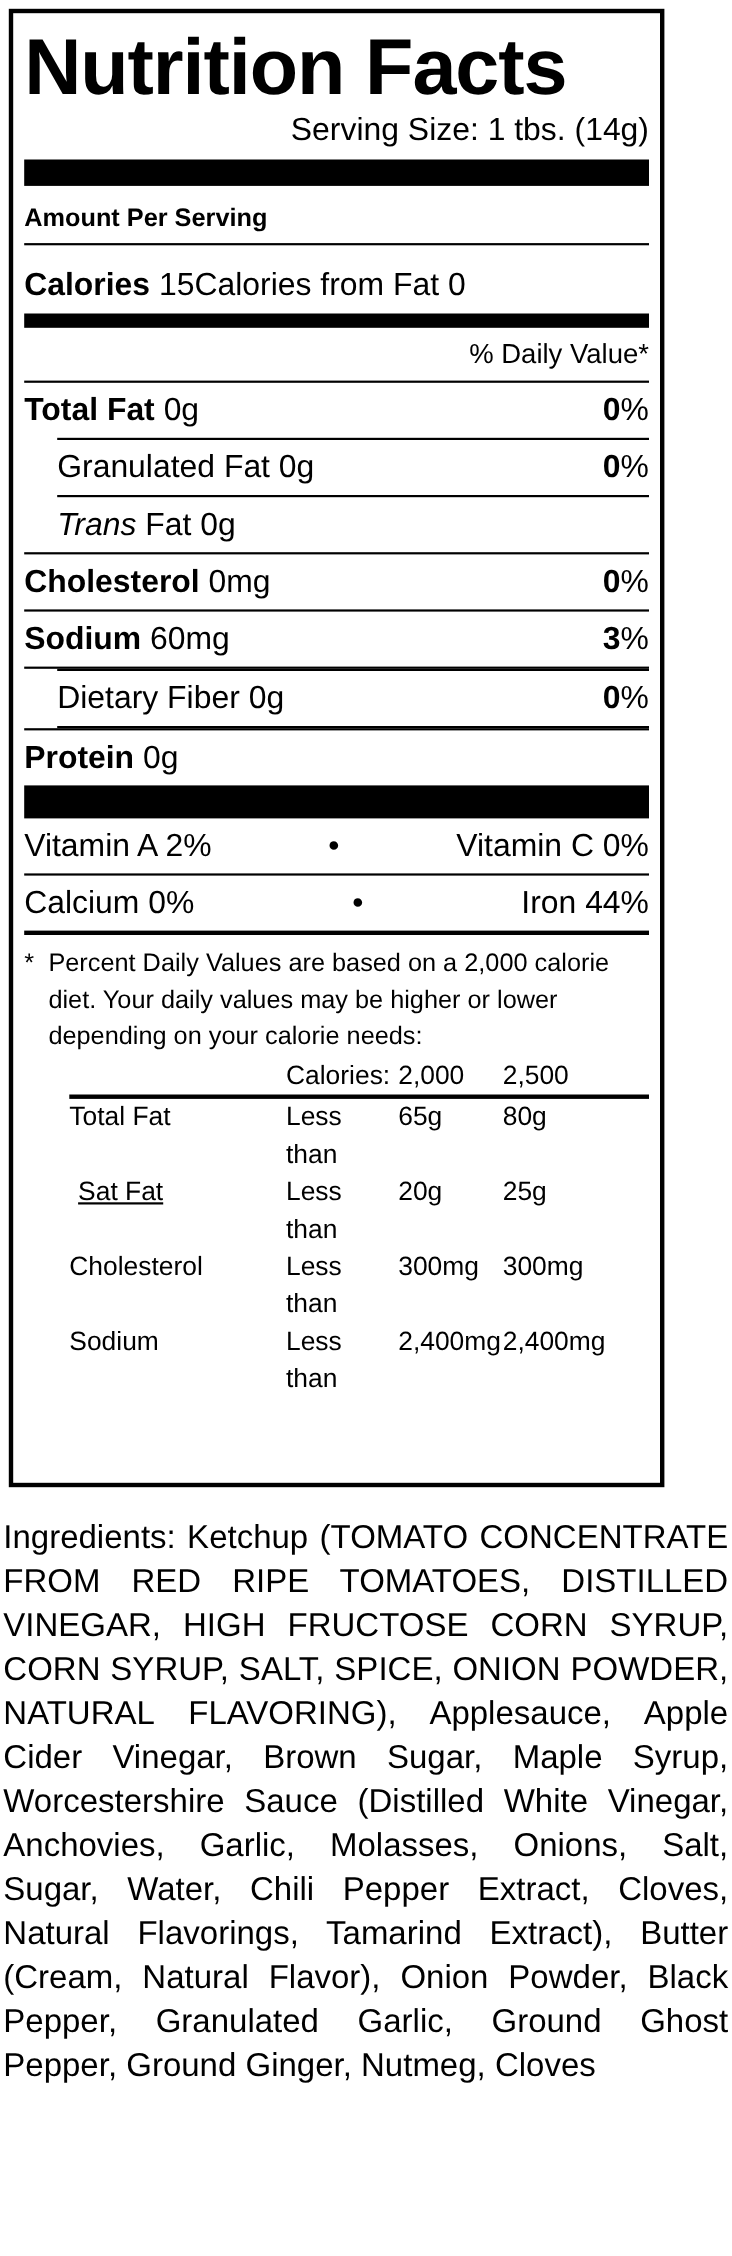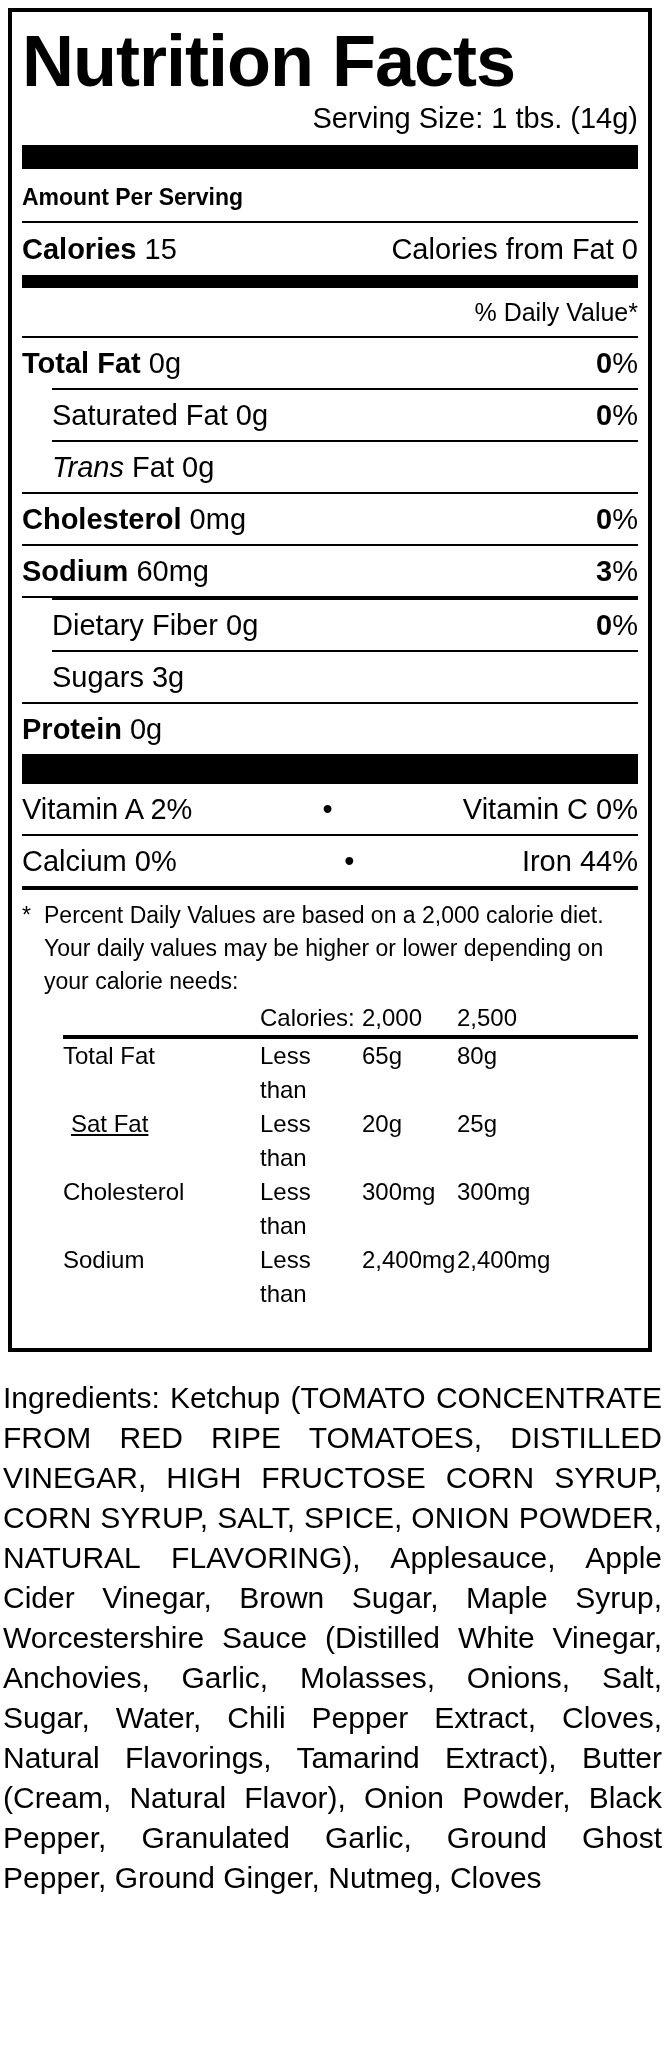--- a/index.html
+++ b/index.html
@@ -13,21 +13,21 @@
     height: 2051px;
     background: #ffffff;
     color: #000000;
     font-family: "Liberation Sans", sans-serif;
   }
   
   .panel {
     position: absolute;
     left: 8px;
     top: 8px;
-    width: 644px;
+    width: 596px;
     height: 1344px;
     box-sizing: border-box;
     border: 4px solid #000000;
     padding: 0 10px;
     overflow: hidden;
   }
   .title {
     margin: 12px 0 0 0;
     font-size: 72px;
     line-height: 74px;
@@ -53,25 +53,26 @@
   .sep.ind { margin-left: 30px; }
   .sep.mid { height: 4px; }
   .aps {
     font-size: 23px;
     line-height: 24px;
     font-weight: bold;
     padding: 16px 0 12px 0;
   }
   .calrow {
     display: flex;
-    justify-content: space-between;
+    justify-content: flex-start;
     align-items: baseline;
     font-size: 29px;
     line-height: 32px;
     padding: 10px 0;
+    margin-top: 10px;
   }
   .dvh {
     text-align: right;
     font-weight: normal;
     font-size: 25px;
     line-height: 28px;
     padding: 10px 0;
   }
   .nrow {
     display: flex;
@@ -148,21 +149,21 @@
     <div class="dvh">% Daily Value*</div>
     <div class="sep"></div>
 
     <div class="nrow">
       <div><span class="b">Total Fat</span> <span>0g</span></div>
       <div><span class="b">0</span><span>%</span></div>
     </div>
     <div class="sep ind"></div>
 
     <div class="nrow ind">
-      <div><span>Saturated Fat</span> <span>0g</span></div>
+      <div><span>Granulated Fat</span> <span>0g</span></div>
       <div><span class="b">0</span><span>%</span></div>
     </div>
     <div class="sep ind"></div>
 
     <div class="nrow ind">
       <div><span class="i">Trans</span> <span>Fat 0g</span></div>
     </div>
     <div class="sep"></div>
 
     <div class="nrow">
@@ -178,23 +179,20 @@
     <div class="sep"></div>
 
     <div class="sep ind"></div>
 
     <div class="nrow ind">
       <div><span>Dietary Fiber</span> <span>0g</span></div>
       <div><span class="b">0</span><span>%</span></div>
     </div>
     <div class="sep ind"></div>
 
-    <div class="nrow ind">
-      <div><span>Sugars</span> <span>3g</span></div>
-    </div>
     <div class="sep"></div>
 
     <div class="nrow">
       <div><span class="b">Protein</span> <span>0g</span></div>
     </div>
 
     <div class="bar bar30"></div>
 
     <div class="vrow">
       <span>Vitamin A 2%</span>

